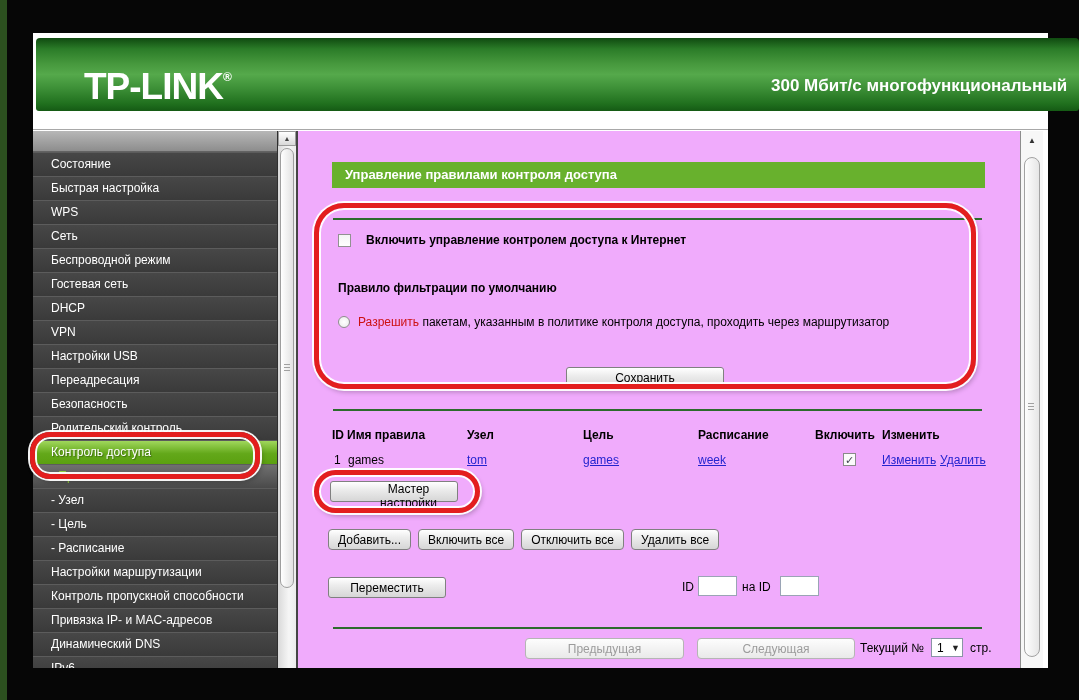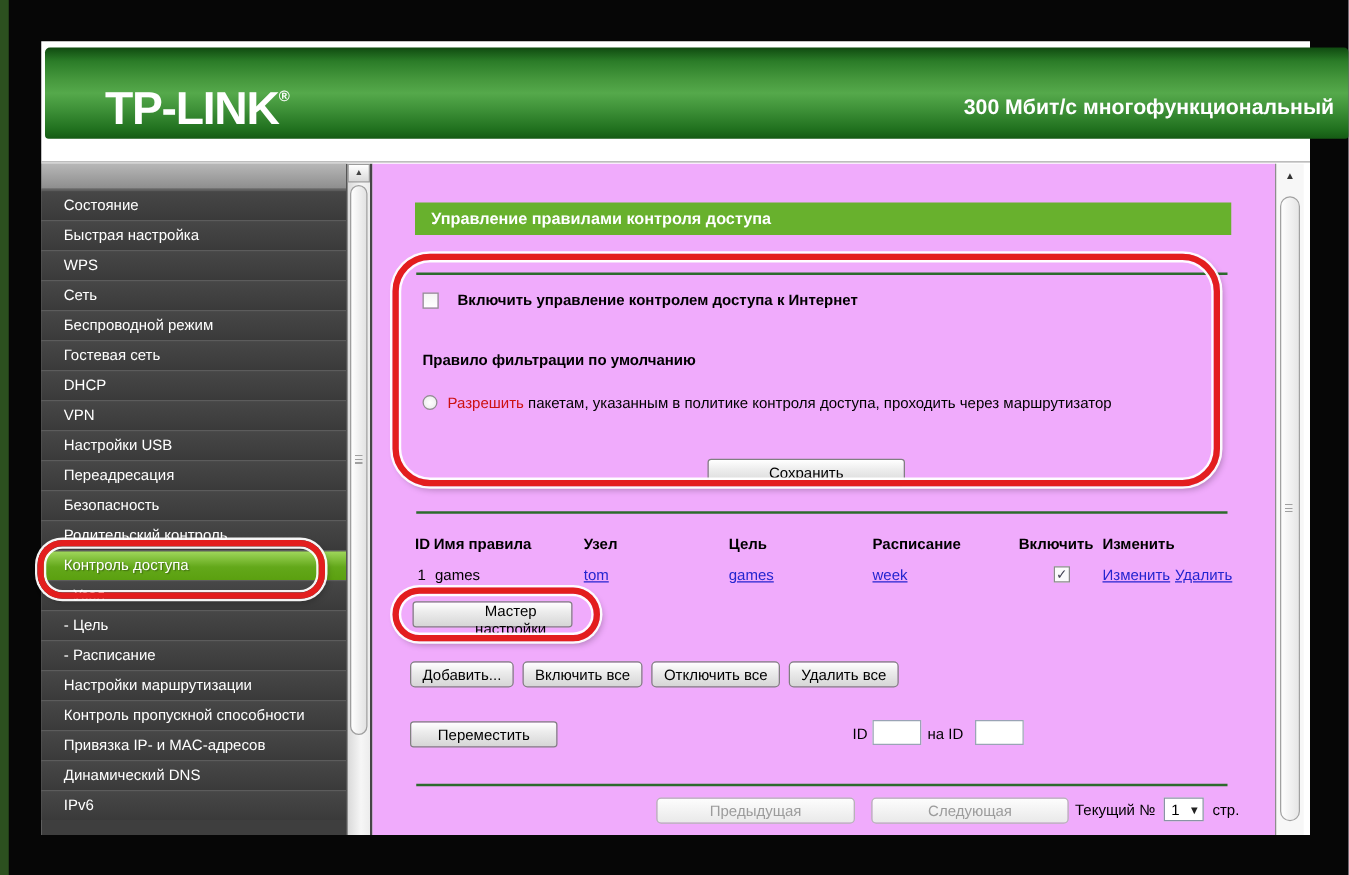--- a/index.html
+++ b/index.html
@@ -134,20 +134,21 @@
       <div class="side-item">Сеть</div>
       <div class="side-item">Беспроводной режим</div>
       <div class="side-item">Гостевая сеть</div>
       <div class="side-item">DHCP</div>
       <div class="side-item">VPN</div>
       <div class="side-item">Настройки USB</div>
       <div class="side-item">Переадресация</div>
       <div class="side-item">Безопасность</div>
       <div class="side-item">Родительский контроль</div>
       <div class="side-item active">Контроль доступа</div>
+      <div class="side-item active-sub">- Правило</div>
       <div class="side-item">- Узел</div>
       <div class="side-item">- Цель</div>
       <div class="side-item">- Расписание</div>
       <div class="side-item">Настройки маршрутизации</div>
       <div class="side-item">Контроль пропускной способности</div>
       <div class="side-item">Привязка IP- и MAC-адресов</div>
       <div class="side-item">Динамический DNS</div>
       <div class="side-item">IPv6</div>
     </div>
 

